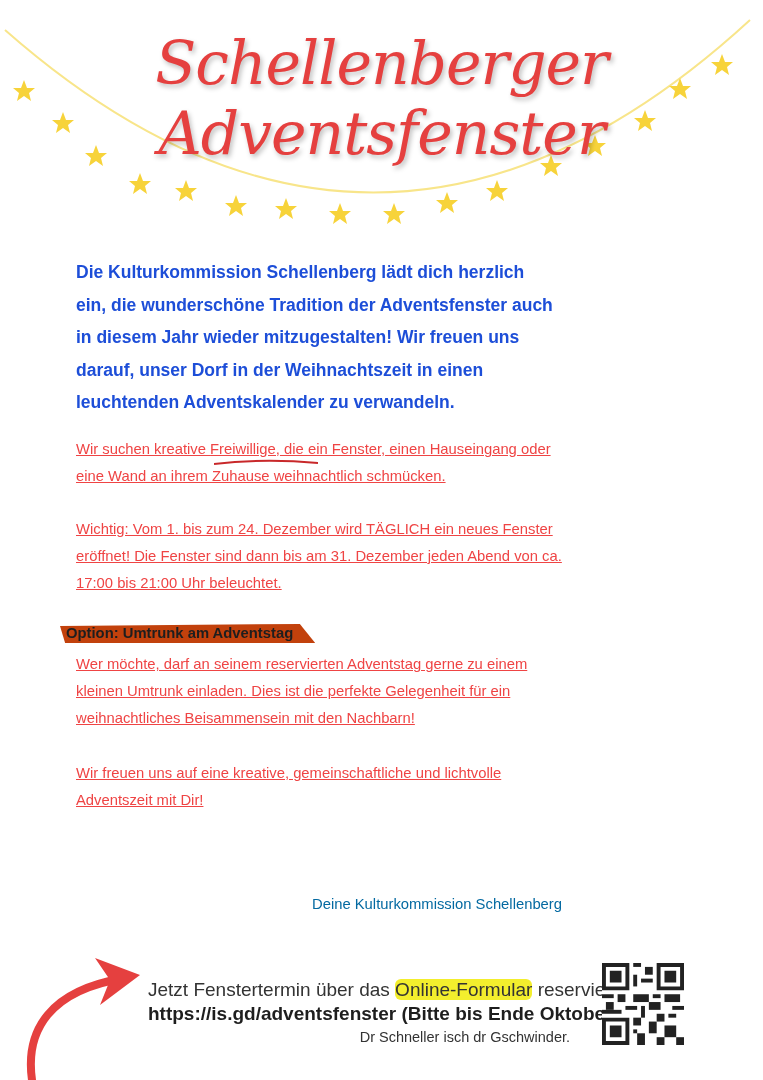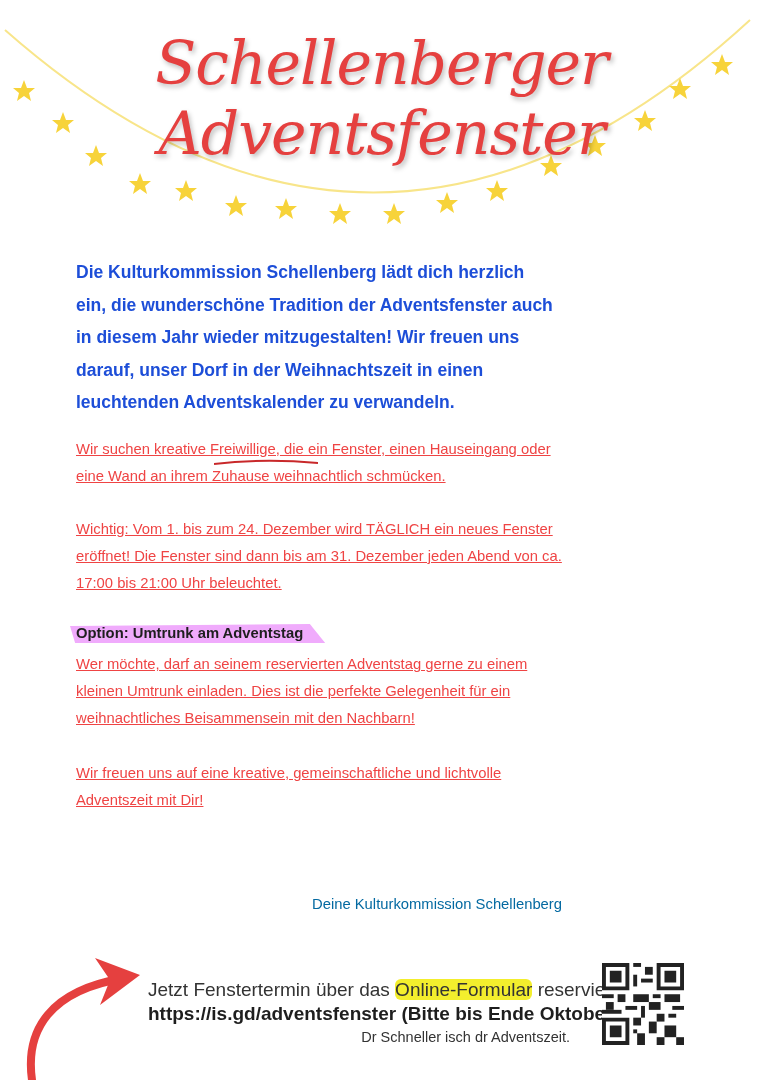--- a/index.html
+++ b/index.html
@@ -5,21 +5,21 @@
   html, body { margin:0; padding:0; background:#fff; }
   body { width:763px; height:1080px; position:relative; overflow:hidden; font-family:"Liberation Sans", sans-serif; color:#333; }
   .header { position:absolute; left:0; top:0; width:644px; height:240px; }
   .title { position:absolute; left:0; width:763px; text-align:center; font-family:"DejaVu Serif", serif; font-style:italic; color:#e5403f; text-shadow:2px 3px 5px rgba(0,0,0,0.25); }
   .t1 { top:28px; font-size:60px; letter-spacing:-1px; }
   .t2 { top:98px; font-size:60px; letter-spacing:-1px; }
   .intro { position:absolute; left:76px; top:256px; width:480px; font-weight:bold; font-size:17.5px; line-height:32.5px; color:#1d4ed8; }
   .para { position:absolute; left:76px; width:490px; font-size:14.8px; line-height:27px; color:#ef4444;text-decoration:underline; }
   .p1 { top:436px; }
   .p2 { top:516px; }
-  .opt-head { position:absolute; left:70px; top:624px; padding:1px 22px 2px 6px; background:#f0abfc; font-weight:bold; font-size:14.8px; color:#1e1e1e; clip-path: polygon(0 10%, 94% 0, 100% 100%, 2% 100%); }
+  .opt-head { position:absolute; left:60px; top:624px; padding:1px 22px 2px 6px; background:#c2410c; font-weight:bold; font-size:14.8px; color:#1e1e1e; clip-path: polygon(0 10%, 94% 0, 100% 100%, 2% 100%); }
   .p3 { top:651px; }
   .p4 { top:760px; }
   .sign { position:absolute; right:201px; top:896px; font-size:14.8px; color:#0369a1; }
   .underline { position:absolute; left:214px; top:459px; width:104px; height:6px; }
   .cta { position:absolute; left:148px; top:958px; font-size:19px; line-height:24px; color:#333;margin-top:20px; }
   .cta .hl { background:#f3ee2d; border-radius:6px; }
   .cta b { color:#1e1e1e; }
   .motto { position:absolute; right:193px; top:1029px; font-size:14.5px; color:#333; }
   .qr { position:absolute; left:602px; top:963px; width:82px; height:82px; }
   .arrow { position:absolute; left:0; top:950px; width:160px; height:130px; }
@@ -76,21 +76,21 @@
 <svg class="arrow" viewBox="0 0 160 130">
   <path d="M32,130 C25,80 50,40 125,28" stroke="#e5403f" stroke-width="8" fill="none" stroke-linecap="round"></path>
   <polygon points="95,8 140,25 100,55 110,30" fill="#e5403f"></polygon>
 </svg>
 
 <div class="cta">
   <div><span>Jetzt Fenstertermin über das </span><span class="hl">Online-Formular</span><span> reservieren:</span></div>
   <div><b>https://is.gd/adventsfenster</b><b> (Bitte bis Ende Oktober!)</b></div>
 </div>
 
-<div class="motto">Dr Schneller isch dr Adventszeit.</div>
+<div class="motto">Dr Schneller isch dr Gschwinder.</div>
 
 <svg class="qr" viewBox="0 0 21 21">
   <rect width="21" height="21" fill="#fff"></rect>
   <g fill="#222">
     <path d="M0,0h7v7h-7z M1,1v5h5v-5z M2,2h3v3h-3z"></path>
     <path d="M14,0h7v7h-7z M15,1v5h5v-5z M16,2h3v3h-3z"></path>
     <path d="M0,14h7v7h-7z M1,15v5h5v-5z M2,16h3v3h-3z"></path>
     <rect x="8" y="0" width="2" height="1"></rect>
       <rect x="11" y="1" width="2" height="2"></rect>
       <rect x="8" y="3" width="1" height="3"></rect>

